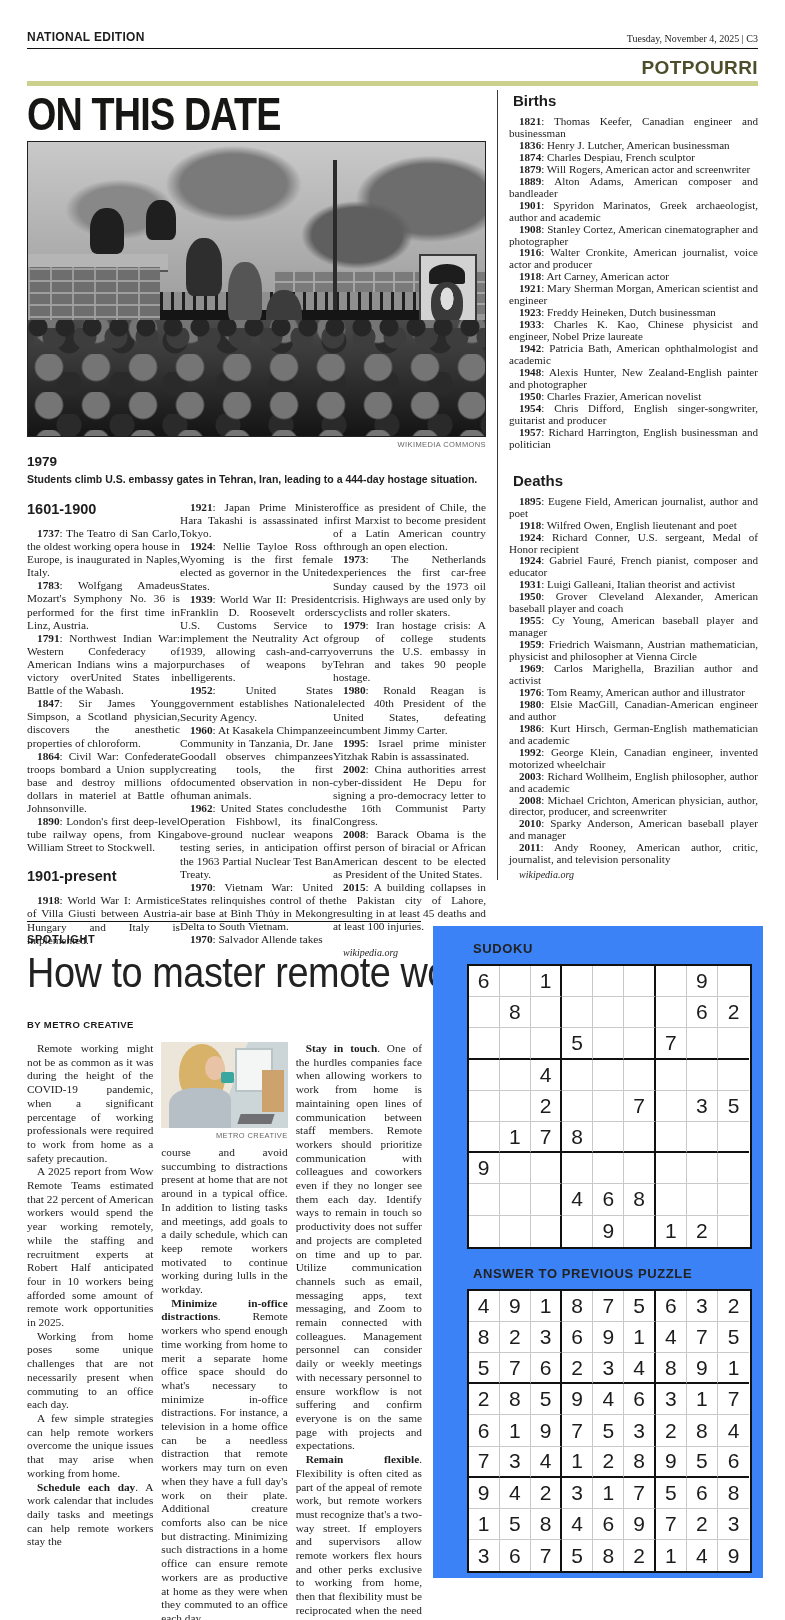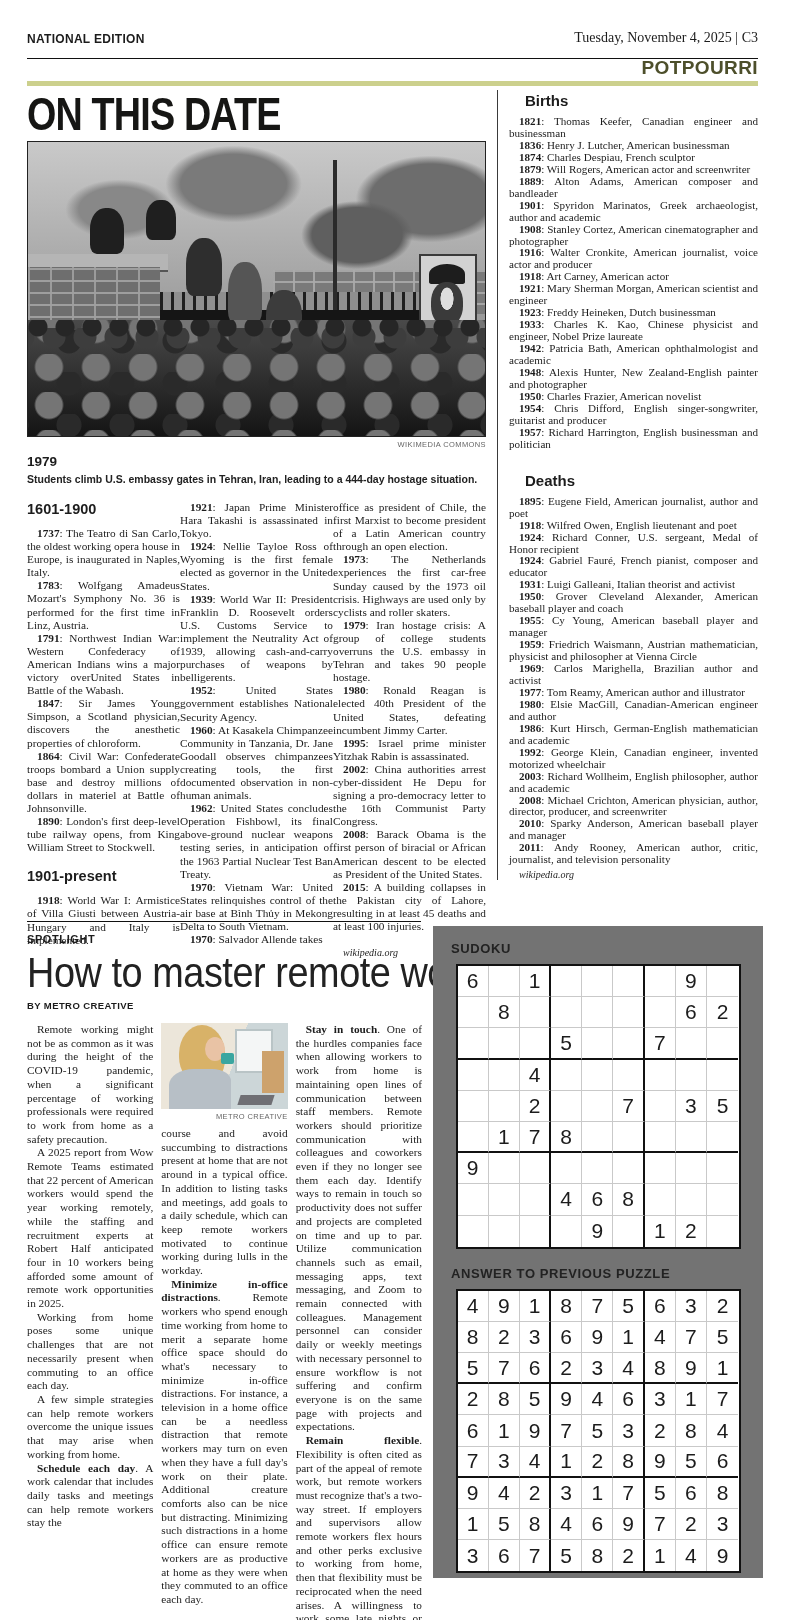--- a/index.html
+++ b/index.html
@@ -1,22 +1,22 @@
 <!DOCTYPE html>
 <html><head>
 <meta charset="utf-8">
 <style>
   html,body{margin:0;padding:0;background:#fff;}
   .page{position:relative;width:785px;height:1620px;background:#fff;overflow:hidden;
         font-family:"Liberation Serif",serif;color:#1c1c1c;}
   
   .masthead{position:absolute;left:27px;right:27px;top:30px;display:flex;justify-content:space-between;
-            align-items:flex-end;border-bottom:1.5px solid #111;padding-bottom:12px;}
+            align-items:flex-end;border-bottom:1.5px solid #111;padding-bottom:4px;}
   .edition{font-family:"Liberation Sans",sans-serif;font-weight:bold;font-size:12px;letter-spacing:.3px;}
-  .issue-date{font-size:14px;}
+  .issue-date{font-size:10px;}
   .section-title{position:absolute;right:27px;top:57px;font-family:"Liberation Sans",sans-serif;
                  font-weight:bold;font-size:19px;letter-spacing:.4px;color:#4d4f2b;}
   .olive-rule{position:absolute;left:27px;right:27px;top:81px;height:5px;background:#ccd08d;}
   
   .otd-wrap{position:absolute;left:27px;top:90px;width:459px;}
   .otd-title{font-family:"Liberation Sans",sans-serif;font-weight:800;font-size:46px;line-height:48px;
              margin:0;color:#161614;transform:scaleX(.82);transform-origin:left;white-space:nowrap;letter-spacing:-1px;}
   .photo{position:relative;width:457px;height:294px;margin-top:3px;border:1px solid #222;background:#9a9a9a;overflow:hidden;}
   .ph-top{position:absolute;left:0;top:0;right:0;height:150px;background:
     radial-gradient(ellipse 90px 55px at 72% 62%, #5f5f5f 50%, rgba(0,0,0,0) 62%),
@@ -55,48 +55,48 @@
   .otd-col{flex:1 1 0;min-width:0;}
   .col-head{font-family:"Liberation Sans",sans-serif;font-weight:bold;font-size:14.5px;margin:14px 0 10px;}
   .otd-col .col-head:first-child{margin-top:0;}
   .event{font-size:11.3px;line-height:13.1px;text-align:justify;margin:0;text-indent:10px;}
   .event.cont{text-indent:0;}
   .source{font-style:italic;font-size:10px;margin:14px 0 0;text-indent:10px;}
   .source.tight{margin-top:3px;}
   
   .side-wrap{position:absolute;left:497px;top:90px;width:261px;border-left:1px solid #3a3a3a;
              padding-left:11px;box-sizing:border-box;}
-  .side-head{font-family:"Liberation Sans",sans-serif;font-weight:bold;font-size:15px;margin:2px 16px 7px;}
+  .side-head{font-family:"Liberation Sans",sans-serif;font-weight:bold;font-size:15px;margin:2px 4px 7px;}
   .side-head.deaths{margin-top:21px;}
   .side-wrap .event{font-size:11.1px;line-height:11.95px;}
   
   .spot-rule{position:absolute;left:27px;top:921px;width:394px;border-top:1.3px solid #111;}
   .spot-wrap{position:absolute;left:27px;top:933px;width:395px;}
   .kicker{font-family:"Liberation Sans",sans-serif;font-weight:bold;font-size:11px;letter-spacing:.6px;}
   .headline{font-family:"Liberation Sans",sans-serif;font-weight:500;font-size:43px;line-height:46px;margin:4px 0 0;
             color:#222;transform:scaleX(.88);transform-origin:left;white-space:nowrap;letter-spacing:-.5px;}
-  .byline{font-family:"Liberation Sans",sans-serif;font-weight:bold;font-size:9.5px;letter-spacing:.4px;margin-top:5px;}
+  .byline{font-family:"Liberation Sans",sans-serif;font-weight:bold;font-size:9.5px;letter-spacing:.4px;margin-top:24px;}
   .art-cols{display:flex;gap:8px;margin-top:12px;}
   .art-col{flex:1 1 0;min-width:0;}
   .apara{font-size:11.3px;line-height:13.7px;text-align:justify;margin:0;text-indent:10px;}
   .apara.cont{text-indent:0;}
   .rw-photo{position:relative;width:100%;height:86px;overflow:hidden;background:
     linear-gradient(110deg,#ece6da 0 55%,#ccd6d8 55% 100%);}
   .rw-window{position:absolute;left:58%;top:6px;width:34px;height:40px;background:#f4f6f6;border:2px solid #b9c4c6;}
   .rw-board{position:absolute;right:4px;top:28px;width:22px;height:42px;background:#cda26c;}
   .rw-hair{position:absolute;left:18px;top:2px;width:46px;height:58px;background:#d8b268;border-radius:50% 50% 40% 45%;}
   .rw-face{position:absolute;left:44px;top:14px;width:20px;height:24px;background:#e9c3a5;border-radius:50%;}
   .rw-shirt{position:absolute;left:8px;top:46px;width:62px;height:40px;background:#b7bfc6;border-radius:40% 30% 0 0;}
   .rw-mug{position:absolute;left:60px;top:30px;width:13px;height:11px;background:#3aa6a0;border-radius:2px;}
   .rw-laptop{position:absolute;left:78px;bottom:4px;width:34px;height:10px;background:#6f6f74;transform:skewX(-18deg);}
   .rw-credit{font-family:"Liberation Sans",sans-serif;font-size:7.5px;color:#666;text-align:right;
              letter-spacing:.4px;margin:3px 0 6px;}
   
-  .sudoku-panel{position:absolute;left:433px;top:926px;width:330px;height:652px;background:#737373;
-                box-sizing:border-box;padding-top:15px;}
+  .sudoku-panel{position:absolute;left:433px;top:926px;width:330px;height:652px;background:#3b82f6;
+                box-sizing:border-box;padding-top:15px;padding-left:22px;}
   .sud-title{font-family:"Liberation Sans",sans-serif;font-weight:bold;font-size:13px;letter-spacing:.6px;
              margin:0 0 0 18px;color:#222;}
   .sud-title.answer{margin-top:17px;}
   .grid{display:grid;grid-template-columns:repeat(9,31.2px);grid-template-rows:repeat(9,31.2px);
         width:281px;background:#fff;border:2.5px solid #111;margin:8px auto 0;}
   .cell{border-right:1px solid #c9c9c9;border-bottom:1px solid #c9c9c9;display:flex;align-items:center;
         justify-content:center;font-family:"Liberation Sans",sans-serif;font-size:21px;color:#1c1c1c;}
   .cell.br{border-right:2.5px solid #111;}
   .cell.bb{border-bottom:2.5px solid #111;}
   .cell.er{border-right:none;}
@@ -204,21 +204,21 @@
     <div>
         <p class="event"><b>1895</b>: Eugene Field, American journalist, author and poet</p>
         <p class="event"><b>1918</b>: Wilfred Owen, English lieutenant and poet</p>
         <p class="event"><b>1924</b>: Richard Conner, U.S. sergeant, Medal of Honor recipient</p>
         <p class="event"><b>1924</b>: Gabriel Fauré, French pianist, composer and educator</p>
         <p class="event"><b>1931</b>: Luigi Galleani, Italian theorist and activist</p>
         <p class="event"><b>1950</b>: Grover Cleveland Alexander, American baseball player and coach</p>
         <p class="event"><b>1955</b>: Cy Young, American baseball player and manager</p>
         <p class="event"><b>1959</b>: Friedrich Waismann, Austrian mathematician, physicist and philosopher at Vienna Circle</p>
         <p class="event"><b>1969</b>: Carlos Marighella, Brazilian author and activist</p>
-        <p class="event"><b>1977</b>: Tom Reamy, American author and illustrator</p>
+        <p class="event"><b>1976</b>: Tom Reamy, American author and illustrator</p>
         <p class="event"><b>1980</b>: Elsie MacGill, Canadian-American engineer and author</p>
         <p class="event"><b>1986</b>: Kurt Hirsch, German-English mathematician and academic</p>
         <p class="event"><b>1992</b>: George Klein, Canadian engineer, invented motorized wheelchair</p>
         <p class="event"><b>2003</b>: Richard Wollheim, English philosopher, author and academic</p>
         <p class="event"><b>2008</b>: Michael Crichton, American physician, author, director, producer, and screenwriter</p>
         <p class="event"><b>2010</b>: Sparky Anderson, American baseball player and manager</p>
         <p class="event"><b>2011</b>: Andy Rooney, American author, critic, journalist, and television personality</p>
       </div>
     <p class="source tight">wikipedia.org</p>
   </div>

